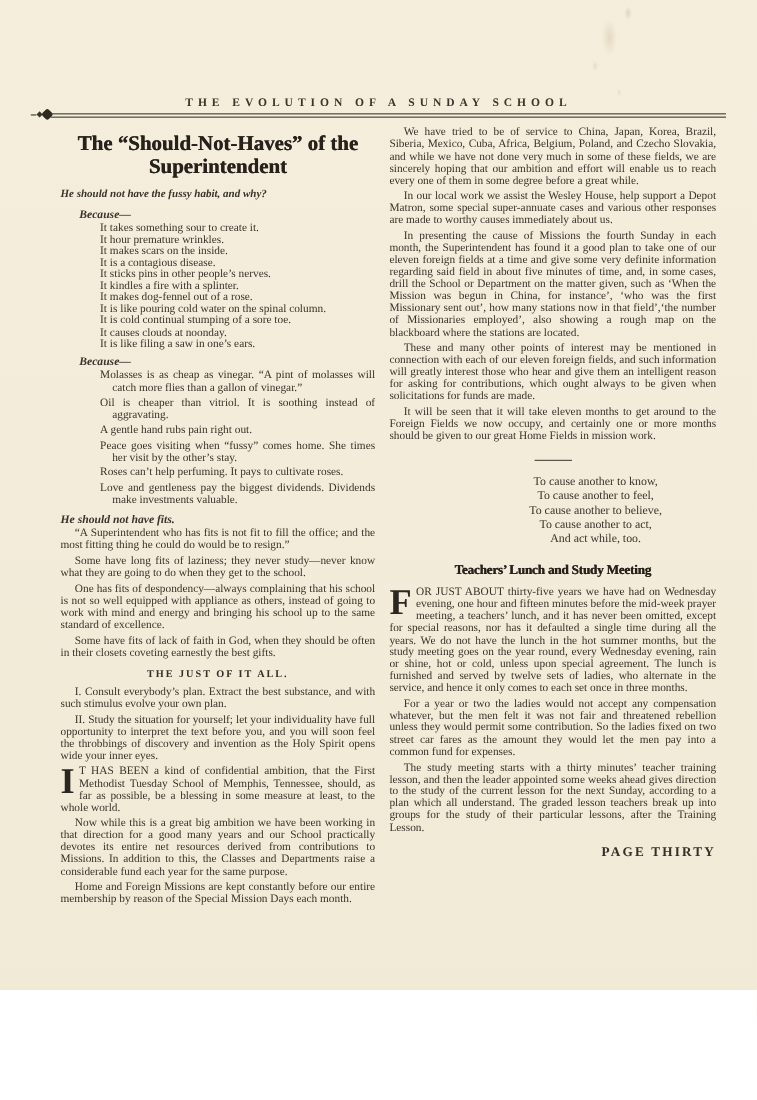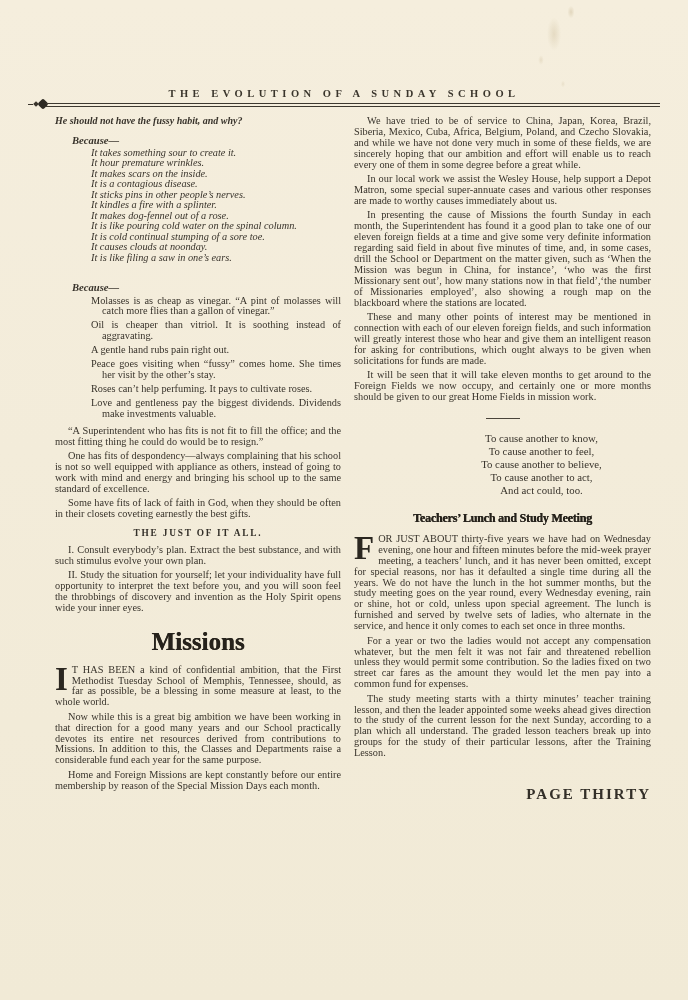--- a/index.html
+++ b/index.html
@@ -2,21 +2,21 @@
 <html><head>
 <meta charset="utf-8">
 <style>
   html,body{margin:0;padding:0;}
   body{
     width:688px;height:1000px;overflow:hidden;
     font-family:"Liberation Serif","DejaVu Serif",serif;
     color:#38332b;
   }
   .page{
-    position:relative;width:688px;height:1000px;
+    position:relative;width:688px;height:900px;
     background-color:#f3ecda;
     background-image:
       radial-gradient(ellipse 10px 24px at 554px 34px, rgba(146,118,58,0.16), rgba(146,118,58,0) 70%),
       radial-gradient(ellipse 5px 9px at 571px 12px, rgba(146,118,58,0.20), rgba(146,118,58,0) 70%),
       radial-gradient(ellipse 4px 7px at 541px 60px, rgba(146,118,58,0.14), rgba(146,118,58,0) 70%),
       radial-gradient(ellipse 3px 5px at 563px 84px, rgba(146,118,58,0.12), rgba(146,118,58,0) 70%),
       linear-gradient(180deg,#f5eedd 0%,#f3ecda 45%,#f1ead6 100%);
   }
   .masthead{
     position:absolute;top:88px;left:0;width:100%;
@@ -47,21 +47,21 @@
   }
   .article-title{font-size:19px;margin:4px 0 9px;}
   .section-title{font-size:25px;margin:14px 0 9px;}
   .lunch-title{font-size:12px;margin:10px 0 9px;letter-spacing:-0.2px;white-space:nowrap;}
 
   .subtitle{font-weight:bold;font-style:italic;font-size:10px;margin:0 0 8px;}
   .because-label{font-weight:bold;font-style:italic;font-size:10.6px;margin:0 0 2px 17px;}
   .fits-heading{font-weight:bold;font-style:italic;font-size:10.6px;margin:4px 0 2px;}
 
   ul{list-style:none;margin:0;padding:0;}
-  .plain-list{margin:1px 0 19px;padding-left:36px;font-style:italic;}
+  .plain-list{margin:1px 0 5px;padding-left:36px;}
   .plain-list li{line-height:1.02;}
   .hang-list{margin:1px 0 6px;padding-left:47px;}
   .hang-list li{text-indent:-11px;text-align:justify;margin-bottom:3px;line-height:1.06;}
 
   p.body{margin:0 0 3.5px;text-indent:13px;text-align:justify;}
   p.lead{margin:0 0 3.5px;text-indent:0;text-align:justify;}
   .dropcap{
     float:left;font-size:33px;line-height:27px;font-weight:bold;
     color:#2b2720;padding:1px 4px 0 0;
   }
@@ -69,41 +69,45 @@
     text-align:center;font-weight:bold;font-size:9.3px;
     letter-spacing:1.8px;margin:9px 0 6px;color:#332f28;
   }
   .divider{width:34px;border-top:1px solid #4a443a;margin:15px auto 13px;}
   .gt-heading{
     text-align:center;font-weight:bold;font-size:9.3px;
     letter-spacing:2px;margin:0 0 9px;color:#332f28;
   }
   .poem{margin:0 0 14px 78px;font-size:10.8px;line-height:1.22;text-align:center;}
   .page-number{
-    text-align:right;font-weight:bold;font-size:15px;
-    letter-spacing:2px;margin-top:28px;color:#332f28;
+    text-align:right;font-weight:bold;font-size:12px;
+    letter-spacing:2px;margin-top:9px;color:#332f28;
   }
   .rc-first{margin-top:9px;}
 </style>
 </head>
 <body>
 
 <div class="page">
 
   <div class="masthead">THE EVOLUTION OF A SUNDAY SCHOOL</div>
   <div class="ornament">
     <span class="d1"></span>
     <span class="d2"></span>
     <span class="d3"></span>
   </div>
   <div class="rule"></div>
 
   <div class="columns">
 
     <div class="col-left">
+      <div class="blackletter article-title">
+        <div>The “Should-Not-Haves” of the</div>
+        <div>Superintendent</div>
+      </div>
       <div class="subtitle">He should not have the fussy habit, and why?</div>
 
       <div class="because-label">Because—</div>
       <ul class="plain-list">
         <li>It takes something sour to create it.</li>
         <li>It hour premature wrinkles.</li>
         <li>It makes scars on the inside.</li>
         <li>It is a contagious disease.</li>
         <li>It sticks pins in other people’s nerves.</li>
         <li>It kindles a fire with a splinter.</li>
@@ -117,29 +121,30 @@
       <div class="because-label">Because—</div>
       <ul class="hang-list">
         <li>Molasses is as cheap as vinegar. “A pint of molasses will catch more flies than a gallon of vinegar.”</li>
         <li>Oil is cheaper than vitriol. It is soothing instead of aggravating.</li>
         <li>A gentle hand rubs pain right out.</li>
         <li>Peace goes visiting when “fussy” comes home. She times her visit by the other’s stay.</li>
         <li>Roses can’t help perfuming. It pays to cultivate roses.</li>
         <li>Love and gentleness pay the biggest dividends. Dividends make investments valuable.</li>
       </ul>
 
+      <div class="fits-heading">He should not have fits.</div>
       <p class="body">“A Superintendent who has fits is not fit to fill the office; and the most fitting thing he could do would be to resign.”</p>
+      <p class="body">Some have long fits of laziness; they never study—never know what they are going to do when they get to the school.</p>
       <p class="body">One has fits of despondency—always complaining that his school is not so well equipped with appliance as others, instead of going to work with mind and energy and bringing his school up to the same standard of excellence.</p>
       <p class="body">Some have fits of lack of faith in God, when they should be often in their closets coveting earnestly the best gifts.</p>
 
       <div class="core-heading">THE JUST OF IT ALL.</div>
       <p class="body">I. Consult everybody’s plan. Extract the best substance, and with such stimulus evolve your own plan.</p>
       <p class="body">II. Study the situation for yourself; let your individuality have full opportunity to interpret the text before you, and you will soon feel the throbbings of discovery and invention as the Holy Spirit opens wide your inner eyes.</p>
 
-      <div class="blackletter section-title">Missions</div>
       <p class="lead">
         <span class="dropcap">I</span><span>T HAS BEEN a kind of confidential ambition, that the First Methodist Tuesday School of Memphis, Tennessee, should, as far as possible, be a blessing in some measure at least, to the whole world.</span>
       </p>
       <p class="body">Now while this is a great big ambition we have been working in that direction for a good many years and our School practically devotes its entire net resources derived from contributions to Missions. In addition to this, the Classes and Departments raise a considerable fund each year for the same purpose.</p>
       <p class="body">Home and Foreign Missions are kept constantly before our entire membership by reason of the Special Mission Days each month.</p>
     </div>
 
     <div class="col-right">
       <p class="body rc-first">We have tried to be of service to China, Japan, Korea, Brazil, Siberia, Mexico, Cuba, Africa, Belgium, Poland, and Czecho Slovakia, and while we have not done very much in some of these fields, we are sincerely hoping that our ambition and effort will enable us to reach every one of them in some degree before a great while.</p>
       <p class="body">In our local work we assist the Wesley House, help support a Depot Matron, some special super-annuate cases and various other responses are made to worthy causes immediately about us.</p>
@@ -147,21 +152,21 @@
       <p class="body">These and many other points of interest may be mentioned in connection with each of our eleven foreign fields, and such information will greatly interest those who hear and give them an intelligent reason for asking for contributions, which ought always to be given when solicitations for funds are made.</p>
       <p class="body">It will be seen that it will take eleven months to get around to the Foreign Fields we now occupy, and certainly one or more months should be given to our great Home Fields in mission work.</p>
 
       <div class="divider"></div>
 
       <div class="poem">
         <div>To cause another to know,</div>
         <div>To cause another to feel,</div>
         <div>To cause another to believe,</div>
         <div>To cause another to act,</div>
-        <div>And act could, too.</div>
+        <div>And act while, too.</div>
       </div>
 
       <div class="blackletter lunch-title">Teachers’ Lunch and Study Meeting</div>
       <p class="lead">
         <span class="dropcap">F</span><span>OR JUST ABOUT thirty-five years we have had on Wednesday evening, one hour and fifteen minutes before the mid-week prayer meeting, a teachers’ lunch, and it has never been omitted, except for special reasons, nor has it defaulted a single time during all the years. We do not have the lunch in the hot summer months, but the study meeting goes on the year round, every Wednesday evening, rain or shine, hot or cold, unless upon special agreement. The lunch is furnished and served by twelve sets of ladies, who alternate in the service, and hence it only comes to each set once in three months.</span>
       </p>
       <p class="body">For a year or two the ladies would not accept any compensation whatever, but the men felt it was not fair and threatened rebellion unless they would permit some contribution. So the ladies fixed on two street car fares as the amount they would let the men pay into a common fund for expenses.</p>
       <p class="body">The study meeting starts with a thirty minutes’ teacher training lesson, and then the leader appointed some weeks ahead gives direction to the study of the current lesson for the next Sunday, according to a plan which all understand. The graded lesson teachers break up into groups for the study of their particular lessons, after the Training Lesson.</p>
 
       <div class="page-number">PAGE THIRTY</div>

